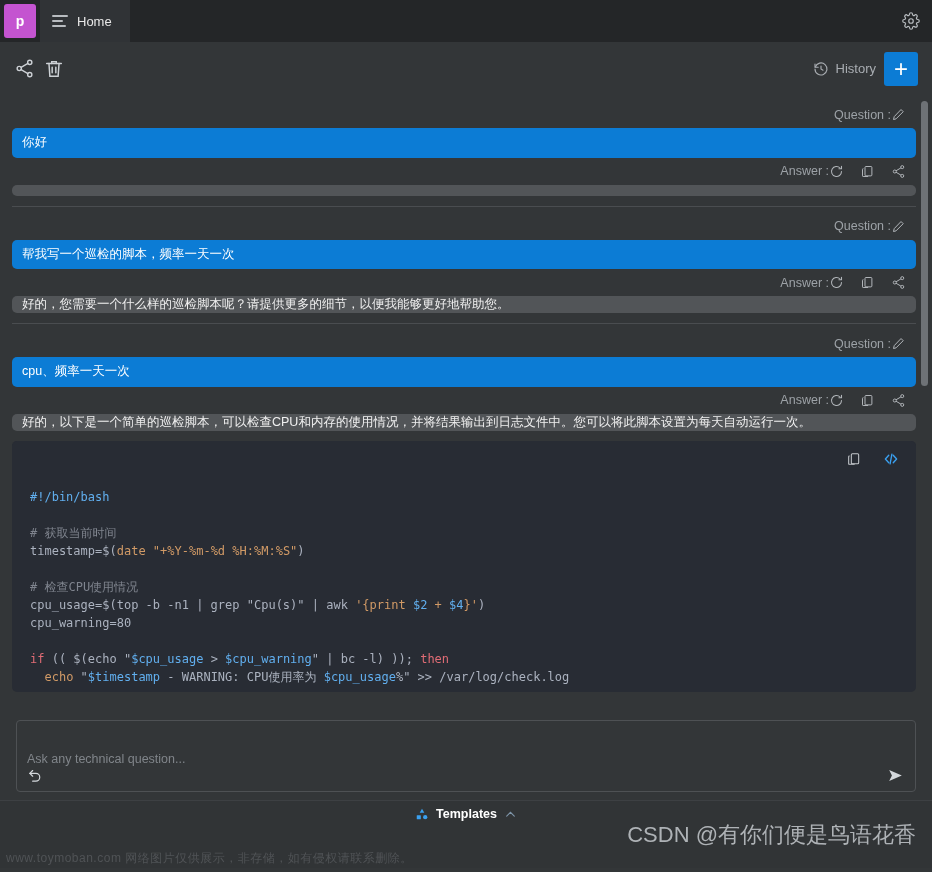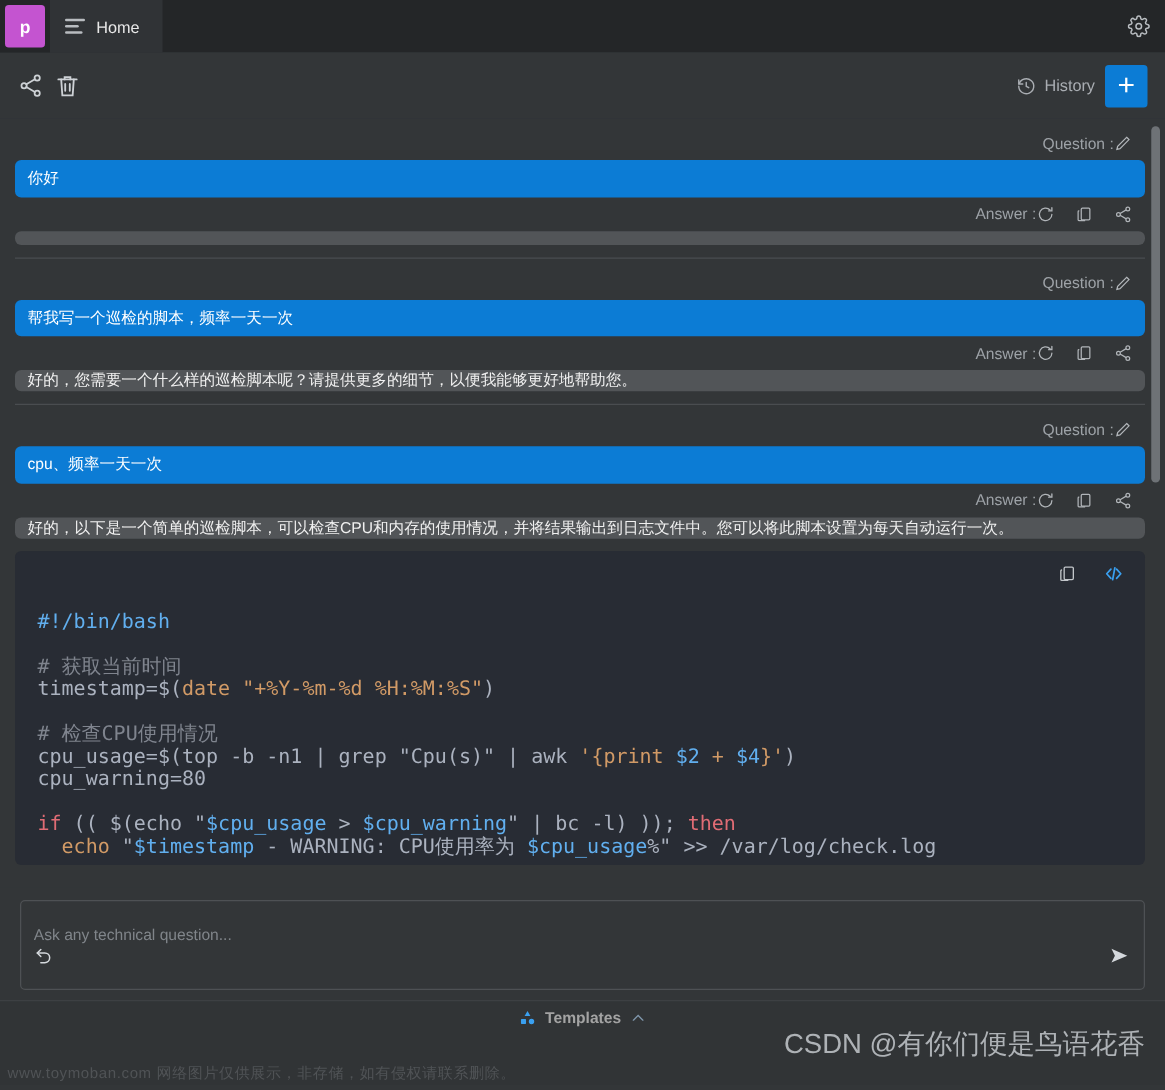--- a/index.html
+++ b/index.html
@@ -78,21 +78,21 @@
   
   .code-card {
     background: #282c34; border-radius: 5px; margin-top: 10px; overflow: hidden;
   }
   .code-head {
     height: 37px; display: flex; align-items: center; justify-content: flex-end;
     gap: 20px; padding-right: 16px; background: #282c34;
   }
   .code-body {
     padding: 10px 0 6px 18px; font-family: "DejaVu Sans Mono", "Liberation Mono", monospace;
-    font-size: 16px; line-height: 18px; color: #abb2bf; white-space: pre;
+    font-size: 12px; line-height: 18px; color: #abb2bf; white-space: pre;
     overflow: hidden;
   }
   .c-cmt { color: #7f848e; }
   .c-kw  { color: #e06c75; }
   .c-fn  { color: #d19a66; }
   .c-var { color: #61afef; }
   .c-plain { color: #abb2bf; }
   .c-hash { color: #61afef; }
   .c-orange { color: #d19a66; }
 
@@ -102,39 +102,39 @@
   }
   .scrollbar .thumb {
     position: absolute; top: 0; left: 0; width: 7px; height: 285px;
     background: #6e7276; border-radius: 4px;
   }
 
   
   .ask-wrap { padding: 10px 16px 8px 16px; background: #333638; }
   .ask-box {
     border: 1px solid #4e5154; border-radius: 4px; height: 72px;
-    display: flex; flex-direction: column; justify-content: center;
+    display: flex; flex-direction: column; justify-content: flex-end;
     padding: 8px 10px 6px 10px;
   }
   .ask-input {
     background: transparent; border: none; outline: none; width: 100%;
     color: #dcdcdc; font-size: 12.5px; font-family: inherit;
   }
   .ask-input::placeholder { color: #80858a; }
   .ask-foot { display: flex; align-items: center; justify-content: space-between; }
 
   
   .bottom {
     position: relative; height: 68px; background: #313436;
     border-top: 1px solid #3d4043;
   }
   .templates {
     position: absolute; left: 0; right: 0; top: 6px;
     display: flex; align-items: center; justify-content: center; gap: 7px;
-    color: #a3a3a3; font-size: 12.5px; font-weight: bold;
+    color: #ffffff; font-size: 12.5px; font-weight: bold;
   }
   .actions-row {
     position: absolute; top: 26px; left: 0; right: 0;
     display: flex; justify-content: center; gap: 150px;
   }
   .action { display: flex; flex-direction: column; align-items: center; gap: 4px; cursor: pointer; }
   .action .label { color: #cfd3d7; font-size: 11.5px; }
 
   .watermark-left {
     position: absolute; left: 6px; bottom: 1px; font-size: 12px;

